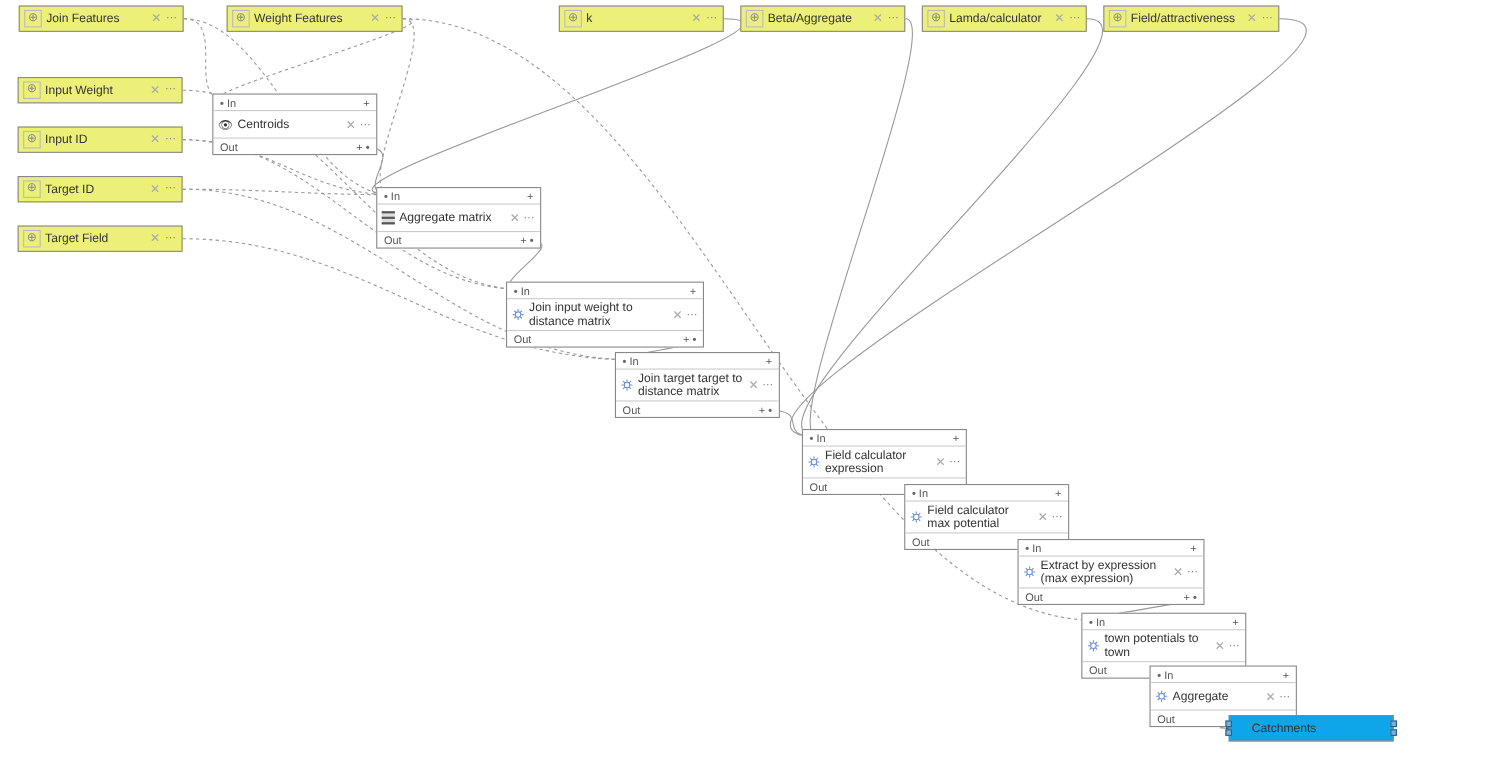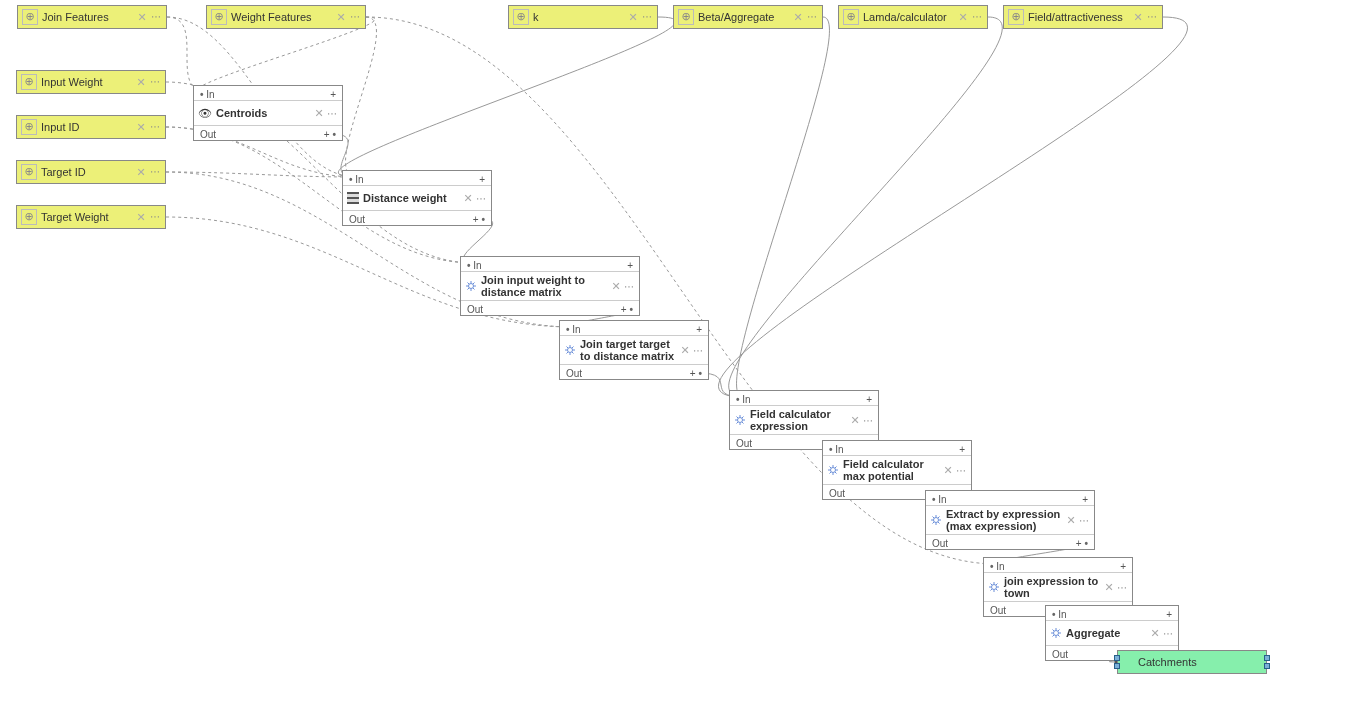--- a/index.html
+++ b/index.html
@@ -20,30 +20,30 @@
   .node {
     position: absolute;
     box-sizing: border-box;
     border: 1px solid #888;
     background: #fff;
     font-size: 11px;
   }
   .param-node { background: #ecf078; height: 24px; line-height: 22px;}
   .param-node .row { display: flex; align-items: center; height: 22px; padding: 0 4px; gap: 4px;}
   .param-node .label { flex: 1 1 auto; white-space: nowrap; overflow: hidden; text-overflow: ellipsis;}
-  .output-node { background: #86efac; height: 24px;}
+  .output-node { background: #0ea5e9; height: 24px;}
   .output-node .row { display:flex; align-items:center; height:22px; padding:0 4px; gap:4px;}
 
   .algo-node { background:#fff; }
   .algo-node .in-bar, .algo-node .out-bar {
     display:flex; justify-content:space-between; align-items:flex-end;
     font-size:10px; color:#555; padding:0 6px; height:14px;gap:12px;
   }
   .algo-node .body { display:flex; align-items:center; gap:4px; padding:2px 4px; border-top:1px solid #ccc; border-bottom:1px solid #ccc; min-height:20px; white-space:normal;}
-  .algo-node .body .label { flex:1 1 auto; line-height:12px;font-weight:bold; }
+  .algo-node .body .label { flex:1 1 auto; line-height:12px; }
   .algo-node .body .ctrl { display:flex; gap:3px; align-items:center;}
 
   .icon-plus {
     display:inline-block; width:14px; height:14px;
     border:1px solid #bbb; color:#888; text-align:center;
     line-height:12px; font-size:11px; cursor:default;
   }
   .icon-gear { display:inline-block; width:12px; height:12px; }
   .icon-gear svg { display:block;}
   .icon-close { color:#aaa; font-size:11px; display:inline-block; width:10px; text-align:center;}
@@ -138,21 +138,21 @@
         <div class="row">
       <span class="icon-plus">⊕</span>
       <span class="label">Target ID</span>
       <span class="icon-close">✕</span>
       <span class="icon-menu">⋯</span>
     </div>
       </div>
       <div class="node param-node" style="left: 16px; top: 205px; width: 150px;">
         <div class="row">
       <span class="icon-plus">⊕</span>
-      <span class="label">Target Weight</span>
+      <span class="label">Target Field</span>
       <span class="icon-close">✕</span>
       <span class="icon-menu">⋯</span>
     </div>
       </div>
       <div class="node param-node" style="left: 206px; top: 5px; width: 160px;">
         <div class="row">
       <span class="icon-plus">⊕</span>
       <span class="label">Weight Features</span>
       <span class="icon-close">✕</span>
       <span class="icon-menu">⋯</span>
@@ -208,21 +208,21 @@
           <span><span>+</span> <span class="dot">•</span></span>
         </div>
       </div>
       <div class="node algo-node" style="left: 342px; top: 170px; width: 150px;">
     <div class="in-bar">
           <span><span class="dot">•</span> <span>In</span></span>
           <span>+</span>
         </div>
     <div class="body">
           <span style="display:inline-block;width:12px;height:12px;background:linear-gradient(#555,#555) 0 0/100% 2px no-repeat,linear-gradient(#555,#555) 0 5px/100% 2px no-repeat,linear-gradient(#555,#555) 0 10px/100% 2px no-repeat,#ddd;"></span>
-          <span class="label">Distance weight</span>
+          <span class="label">Aggregate matrix</span>
       <span class="ctrl">
             <span class="icon-close">✕</span>
             <span class="icon-menu">⋯</span>
           </span>
     </div>
     <div class="out-bar">
           <span>Out</span>
           <span><span>+</span> <span class="dot">•</span></span>
         </div>
       </div>
@@ -400,21 +400,21 @@
                 <line x1="12" y1="18" x2="12" y2="22"></line>
                 <line x1="2" y1="12" x2="6" y2="12"></line>
                 <line x1="18" y1="12" x2="22" y2="12"></line>
                 <line x1="5" y1="5" x2="8" y2="8"></line>
                 <line x1="16" y1="16" x2="19" y2="19"></line>
                 <line x1="5" y1="19" x2="8" y2="16"></line>
                 <line x1="16" y1="8" x2="19" y2="5"></line>
               </g>
             </svg>
           </span>
-          <span class="label">join expression to town</span>
+          <span class="label">town potentials to town</span>
       <span class="ctrl">
             <span class="icon-close">✕</span>
             <span class="icon-menu">⋯</span>
           </span>
     </div>
     <div class="out-bar">
           <span>Out</span>
           <span><span>+</span> <span class="dot">•</span></span>
         </div>
       </div>

